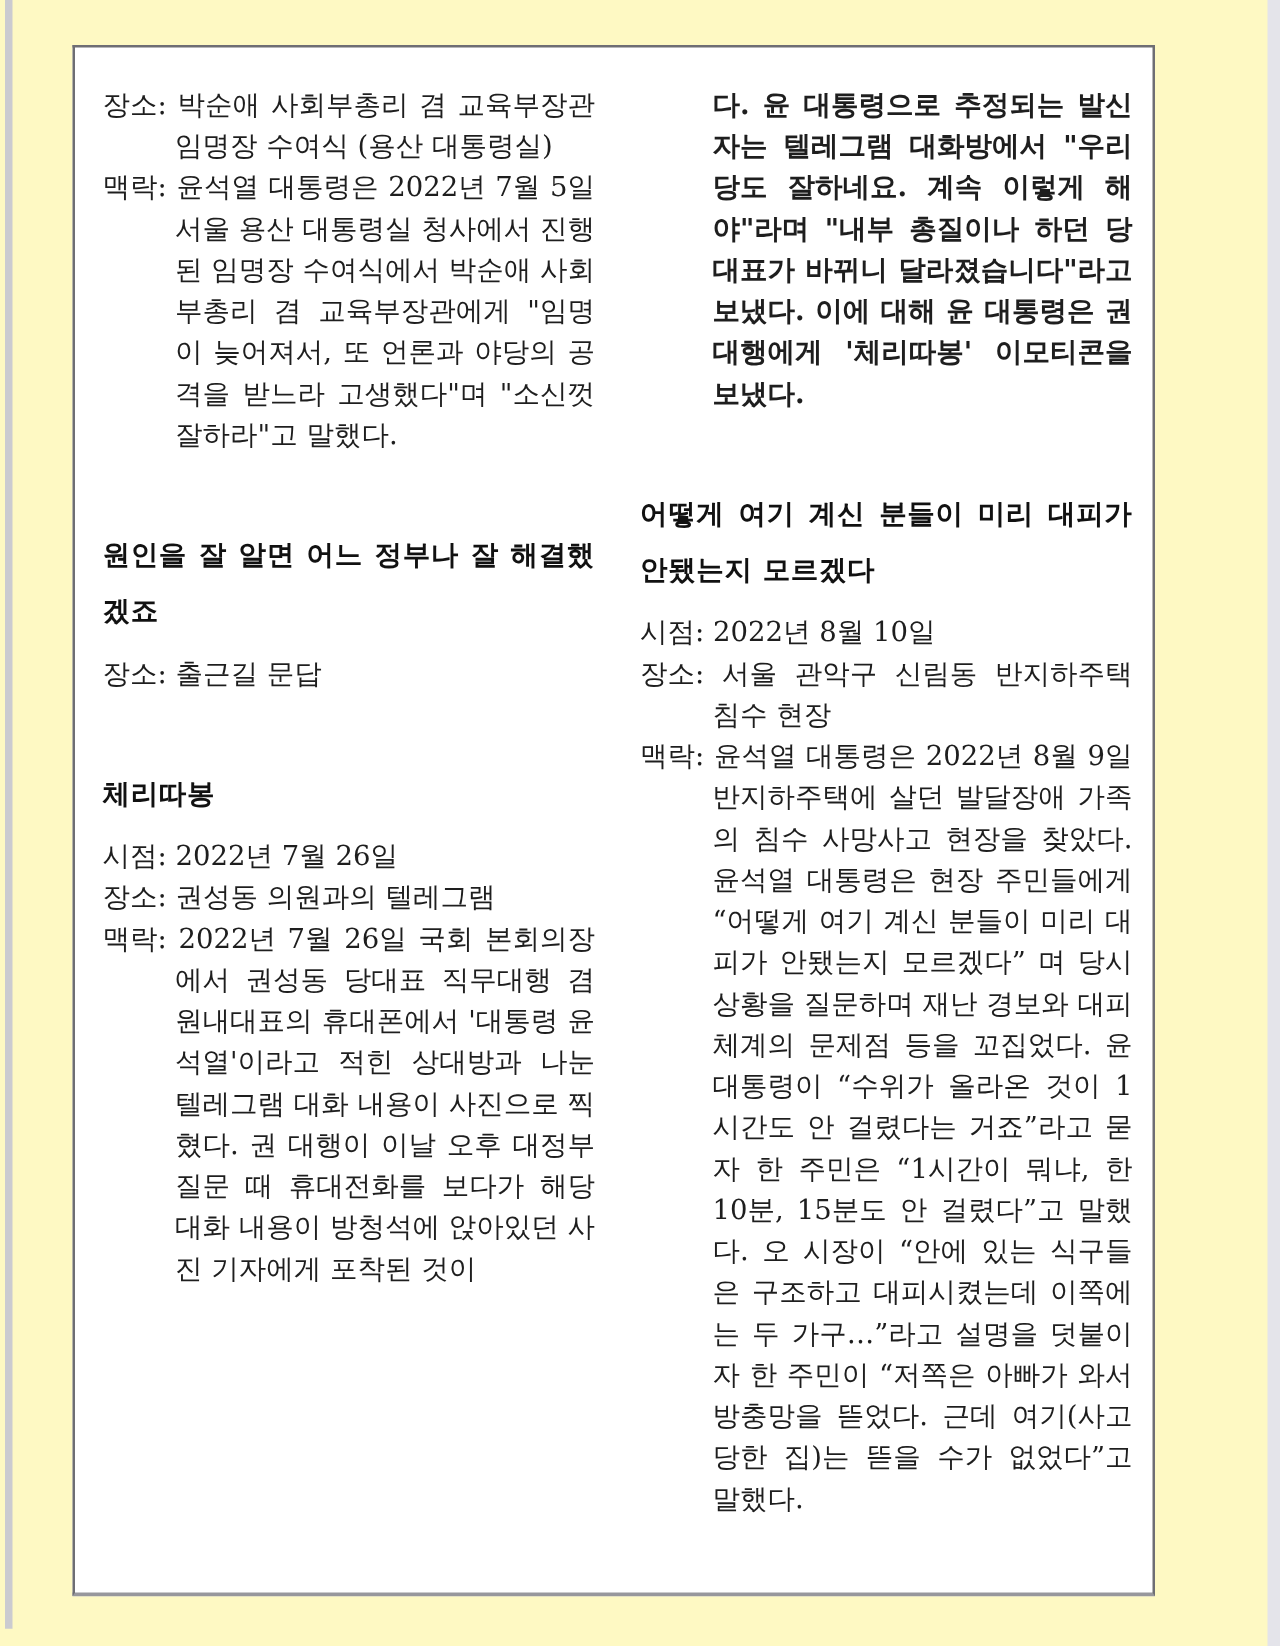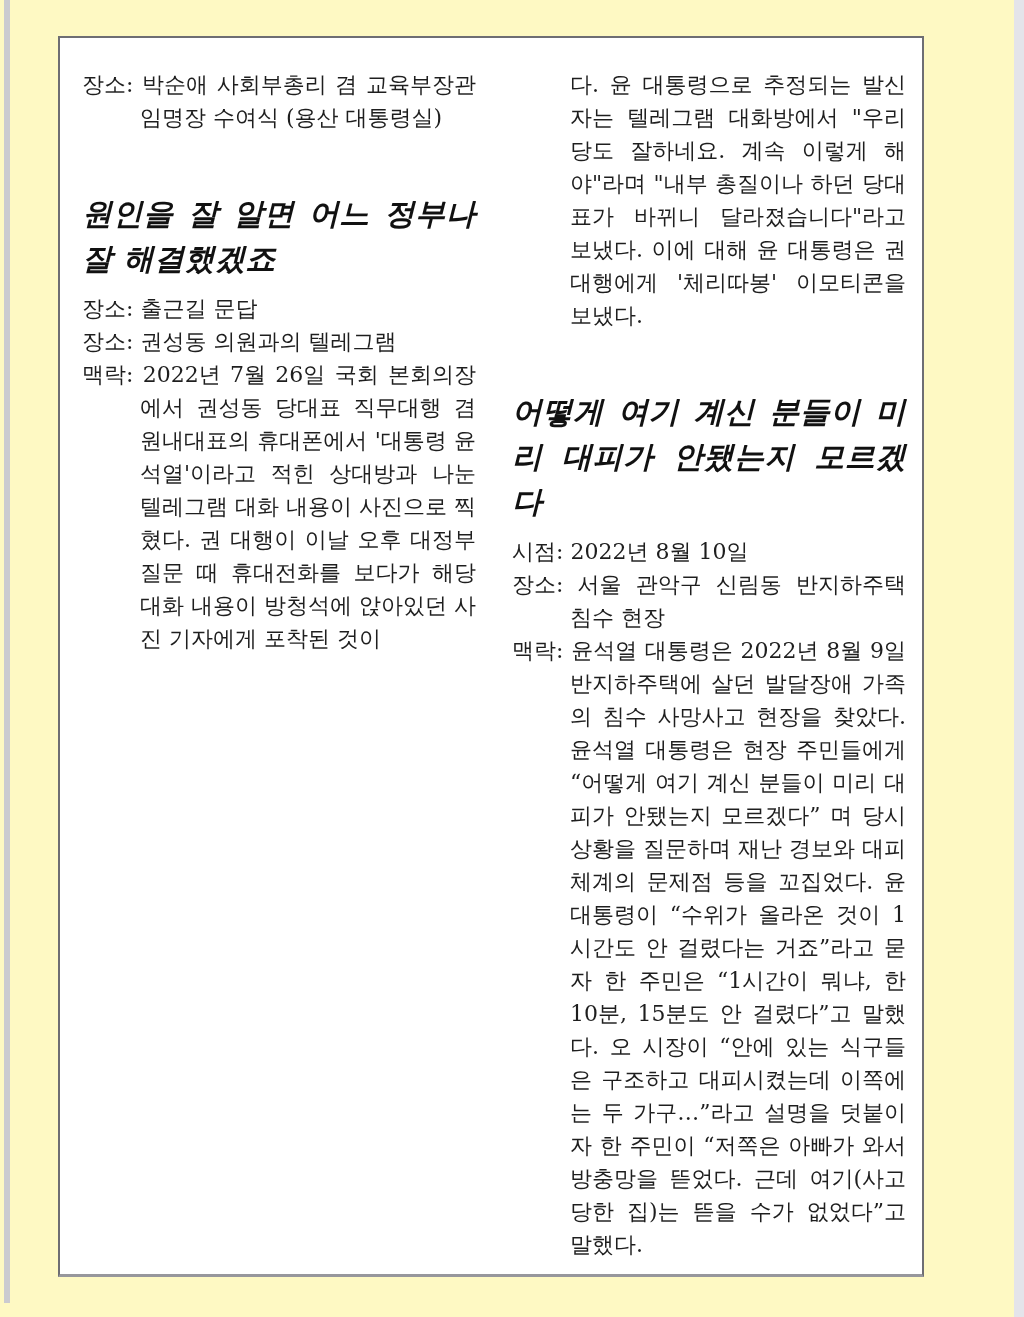--- a/index.html
+++ b/index.html
@@ -50,70 +50,79 @@
     font-family: "DejaVu Serif", "Liberation Serif", serif;
     font-size: 22px;
     line-height: 33px;
     text-align: justify;
   }
   .col-left  { left: 22px; }
   .col-right { left: 452px; }
 
   .hd {
     font-family: "DejaVu Sans", "Liberation Sans", sans-serif;
-    font-size: 30px;
+    font-size: 22px;
     line-height: 45px;
     font-weight: 700;
     color: #111111;
     margin: 57px 0 11px 0;
     text-align: justify;
     letter-spacing: 0.5px;
-    font-style: italic;
   }
   section:first-child .hd { margin-top: 0; }
 
   .entry {
     padding-left: 58px;
     text-indent: -58px;
     margin: 0;
   }
   .cont {
     padding-left: 58px;
     text-indent: 0;
     margin: 0;
+    font-weight: bold;
   }
   .lbl { white-space: nowrap; }
 </style>
 </head>
 <body>
 
 <div class="page">
   <div class="edge-left"></div>
   <div class="edge-right"></div>
 
   <div class="frame">
 
     <div class="col col-left">
 
       <section>
         <div class="entry">
           <span class="lbl">장소:</span>
           <span>박순애 사회부총리 겸 교육부장관 임명장 수여식 (용산 대통령실)</span>
         </div>
+        <div class="entry">
+          <span class="lbl">맥락:</span>
+          <span>윤석열 대통령은 2022년 7월 5일 서울 용산 대통령실 청사에서 진행된 임명장 수여식에서 박순애 사회부총리 겸 교육부장관에게 "임명이 늦어져서, 또 언론과 야당의 공격을 받느라 고생했다"며 "소신껏 잘하라"고 말했다.</span>
+        </div>
       </section>
 
       <section>
         <h2 class="hd">원인을 잘 알면 어느 정부나 잘 해결했겠죠</h2>
         <div class="entry">
           <span class="lbl">장소:</span>
           <span>출근길 문답</span>
         </div>
       </section>
 
       <section>
+        <h2 class="hd">체리따봉</h2>
+        <div class="entry">
+          <span class="lbl">시점:</span>
+          <span>2022년 7월 26일</span>
+        </div>
         <div class="entry">
           <span class="lbl">장소:</span>
           <span>권성동 의원과의 텔레그램</span>
         </div>
         <div class="entry">
           <span class="lbl">맥락:</span>
           <span>2022년 7월 26일 국회 본회의장에서 권성동 당대표 직무대행 겸 원내대표의 휴대폰에서 '대통령 윤석열'이라고 적힌 상대방과 나눈 텔레그램 대화 내용이 사진으로 찍혔다. 권 대행이 이날 오후 대정부질문 때 휴대전화를 보다가 해당 대화 내용이 방청석에 앉아있던 사진 기자에게 포착된 것이</span>
         </div>
       </section>
 

